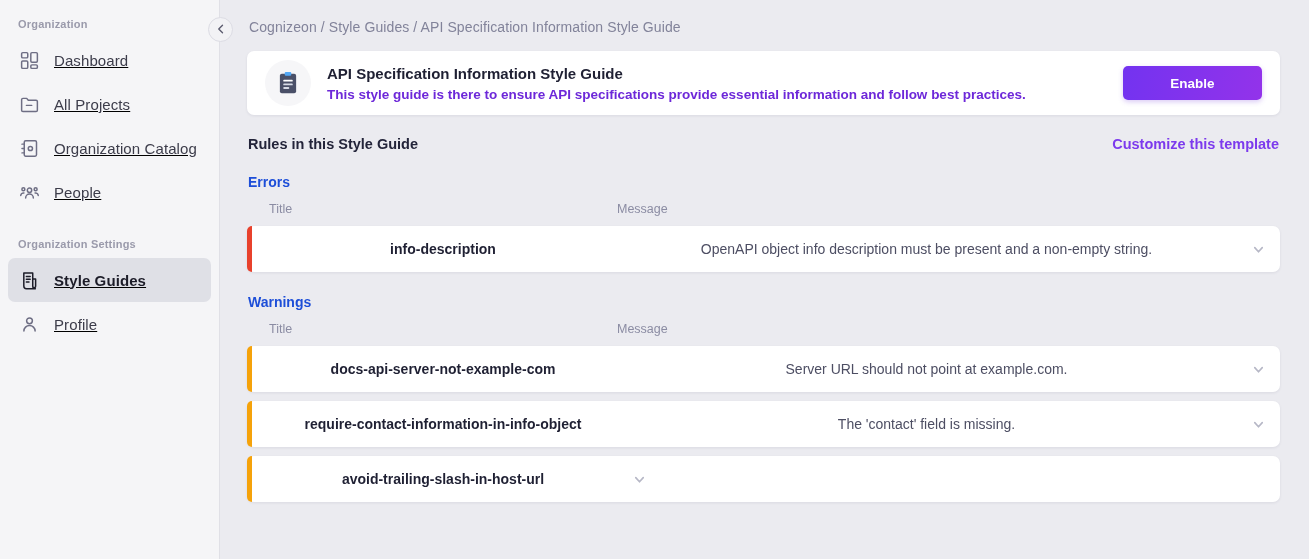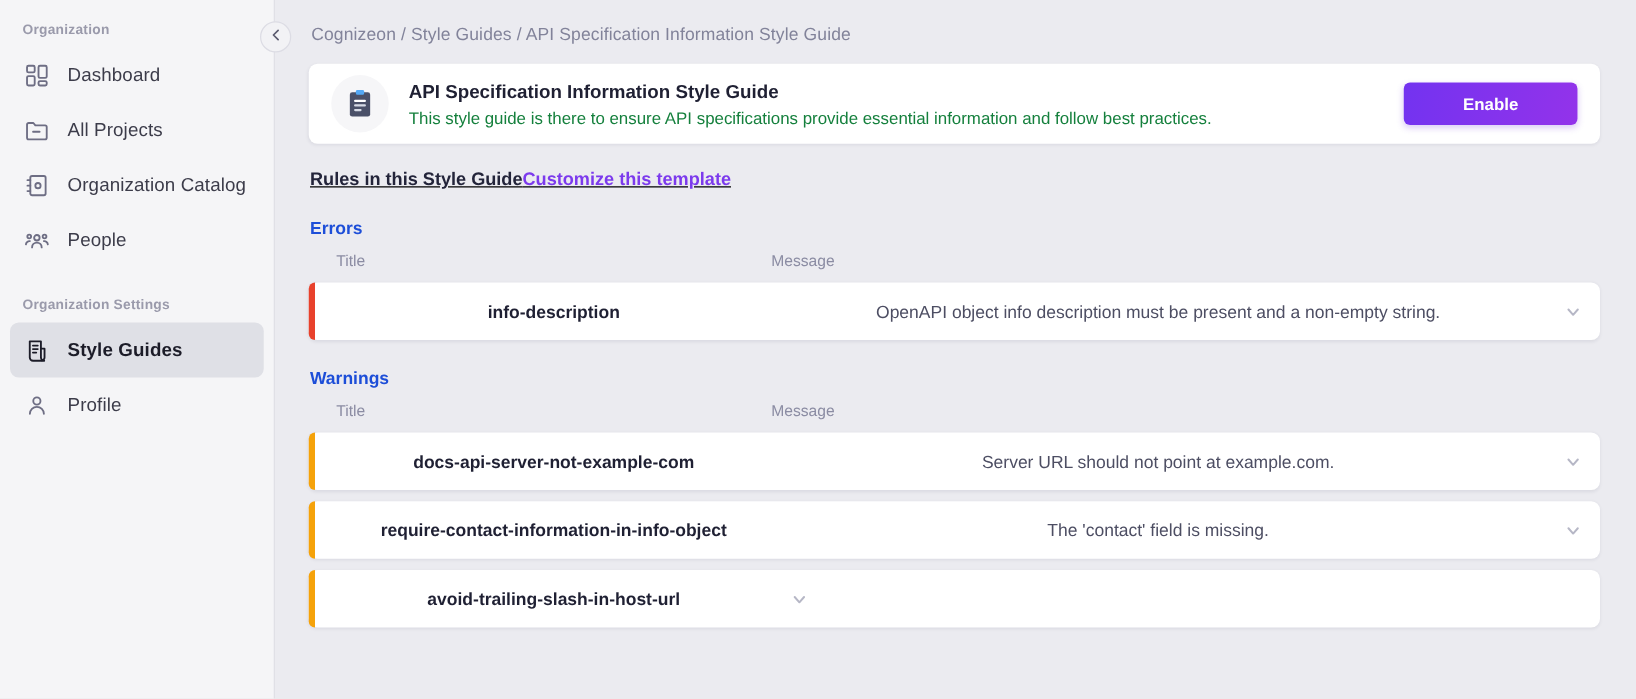--- a/index.html
+++ b/index.html
@@ -21,21 +21,21 @@
     position: relative;
   }
   .sb-section-label {
     font-size: 11px; font-weight: bold; letter-spacing: .2px;
     color: #9a9aab; padding: 4px 0 8px 18px; text-transform: none;
   }
   .sb-section-label.second { padding-top: 24px; }
   .sb-item {
     display: flex; align-items: center; gap: 14px;
     height: 44px; margin: 0 8px; padding-left: 10px;
-    border-radius: 7px; cursor: pointer;
+    border-radius: 7px; cursor: pointer; text-decoration: underline;
   }
   .sb-item .sb-label {
     font-size: 15px; color: #3c3c4a; letter-spacing: .1px;
   }
   .sb-item.active { background: #dfe0e6; }
   .sb-item.active .sb-label { color: #1c1c28; font-weight: 600; }
   .sb-icon { width: 22px; height: 22px; display: flex; align-items: center; justify-content: center; color: #6e6e84; }
   .sb-item.active .sb-icon { color: #1c1c28; }
   .sb-icon svg { width: 21px; height: 21px; display: block; }
 
@@ -63,32 +63,32 @@
     display: flex; align-items: center;
     padding: 14px 18px; height: 64px; margin-bottom: 21px;
   }
   .guide-badge {
     width: 46px; height: 46px; border-radius: 50%;
     background: #f6f6f8; display: flex; align-items: center; justify-content: center;
     flex: 0 0 46px; margin-right: 16px;
   }
   .guide-text { flex: 1; min-width: 0; }
   .guide-title { font-size: 15px; font-weight: bold; color: #1f2033; margin-bottom: 5px; }
-  .guide-desc { font-size: 13.5px; color: #15803d; }
+  .guide-desc { font-size: 13.5px; color: #6d28d9; font-weight: bold; }
   .enable-btn {
     flex: 0 0 auto; width: 139px; height: 34px; border: none; border-radius: 5px;
     background: linear-gradient(100deg, #7333f0 0%, #9333ea 100%);
     color: #ffffff; font-size: 13.5px; font-weight: bold;
     font-family: "Liberation Sans", sans-serif; cursor: pointer;
     box-shadow: 0 2px 5px rgba(110,50,220,.25);
   }
 
   .rules-head {
-    display: flex; align-items: baseline; 
-    margin-bottom: 22px; padding: 0 1px; text-decoration: underline;
+    display: flex; align-items: baseline; justify-content: space-between;
+    margin-bottom: 22px; padding: 0 1px;
   }
   .rules-title { font-size: 14.5px; font-weight: bold; color: #23243a; }
   .customize-link {
     font-size: 14.5px; font-weight: bold; color: #7c3aed;
     cursor: pointer; text-decoration: none;
   }
 
   .group-title { font-size: 14px; font-weight: bold; color: #1d4ed8; margin-bottom: 12px; padding-left: 1px; }
 
   .col-head { display: flex; padding: 0 0 10px 22px; }

